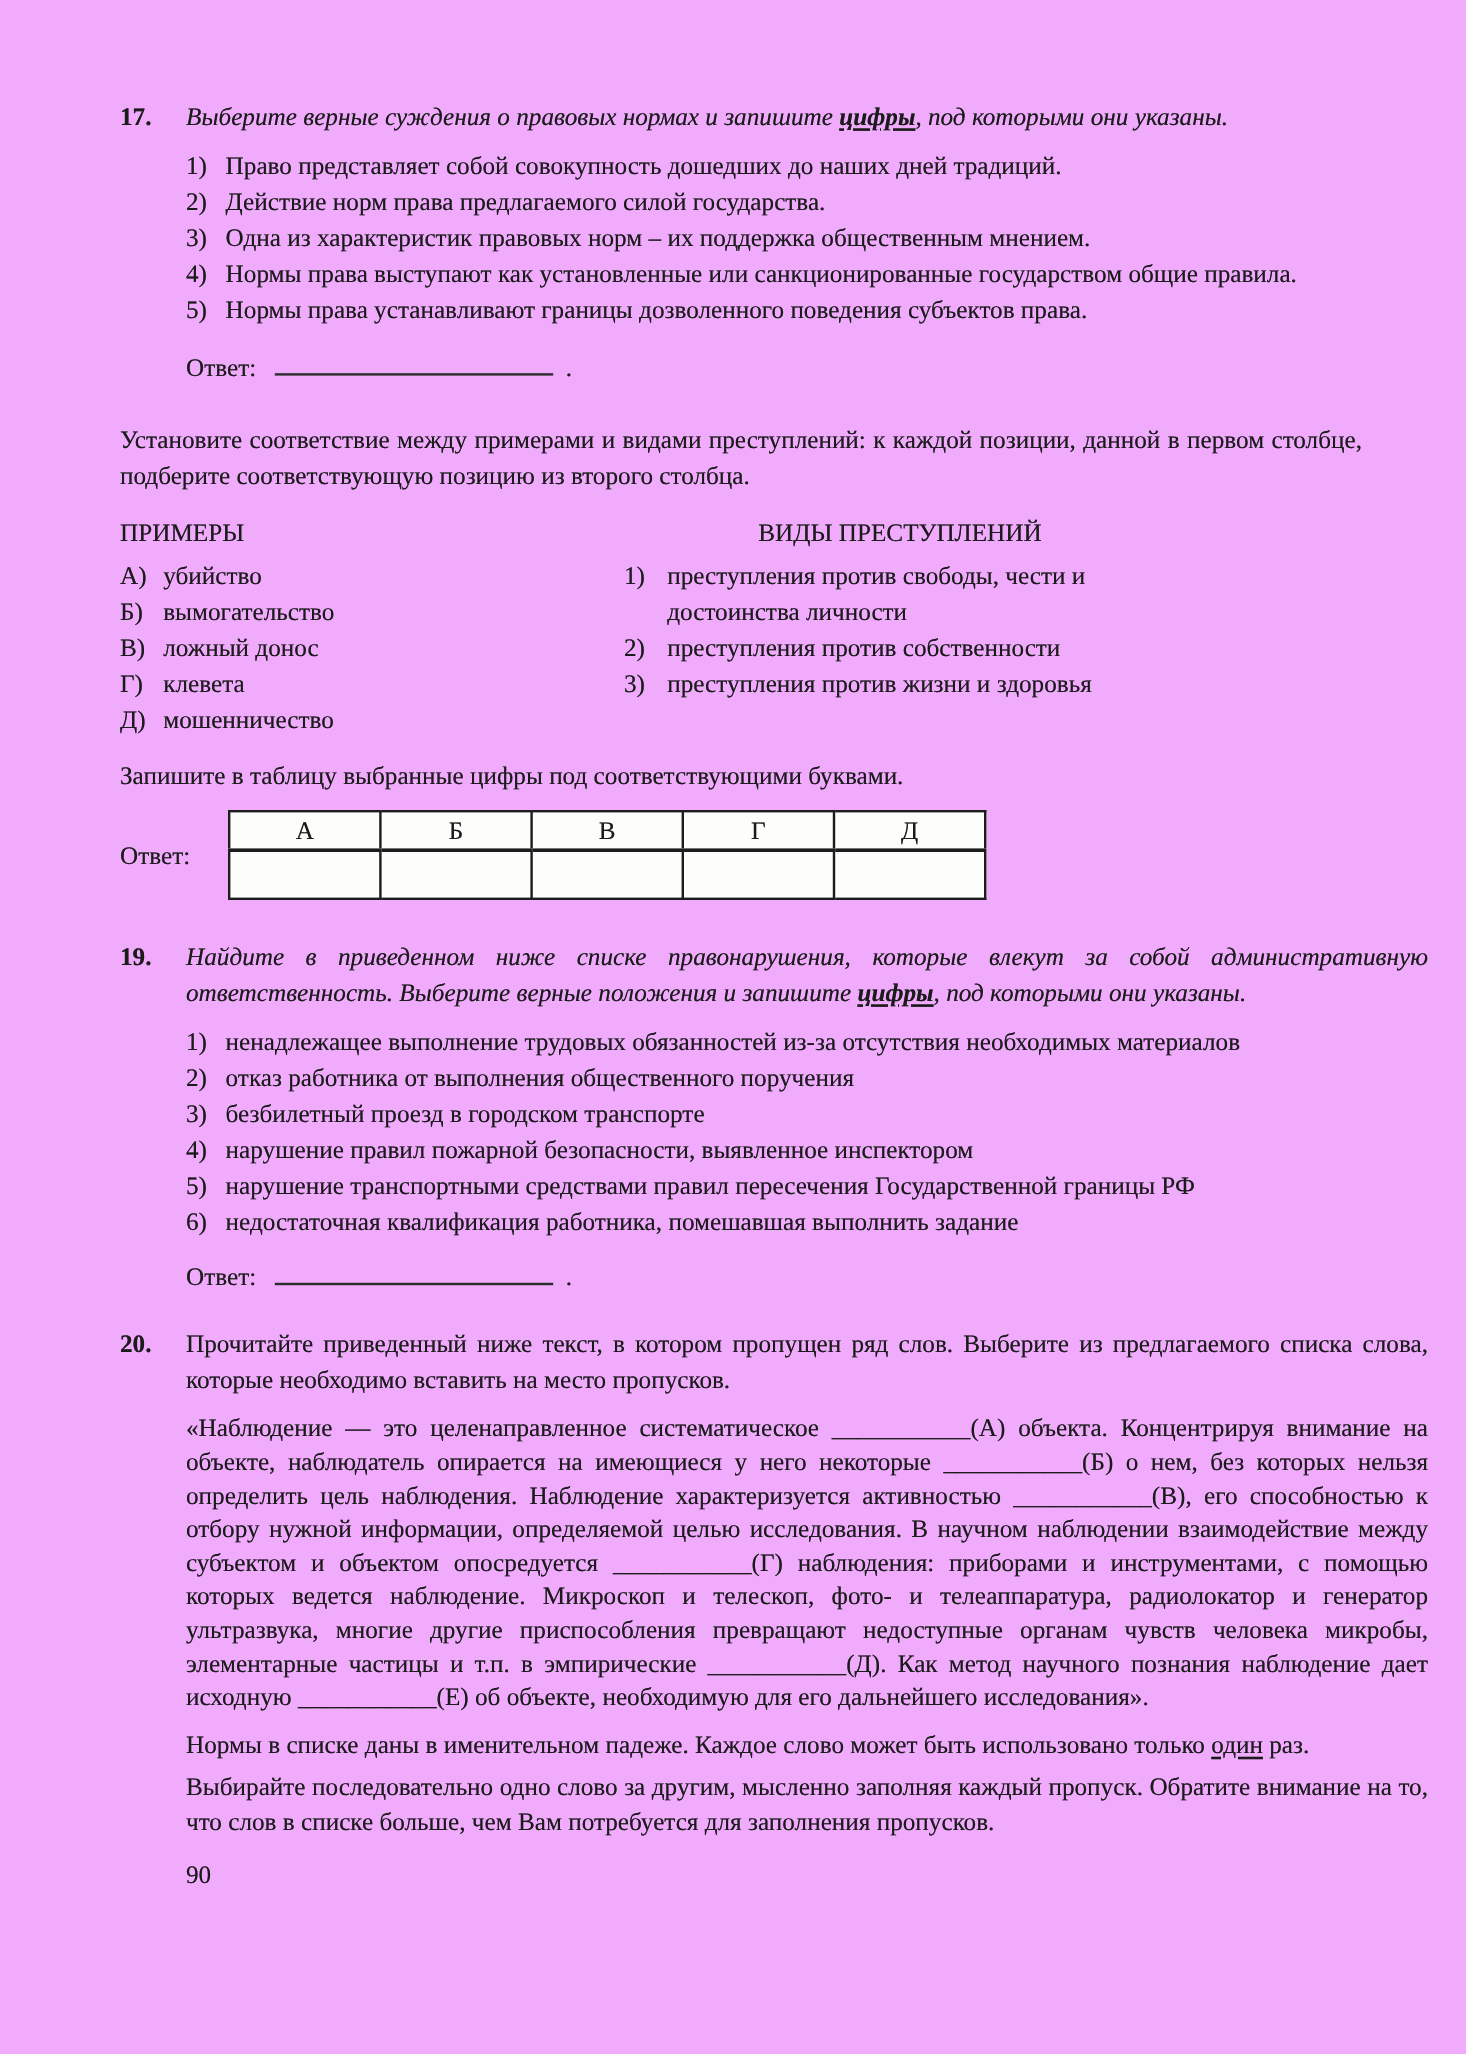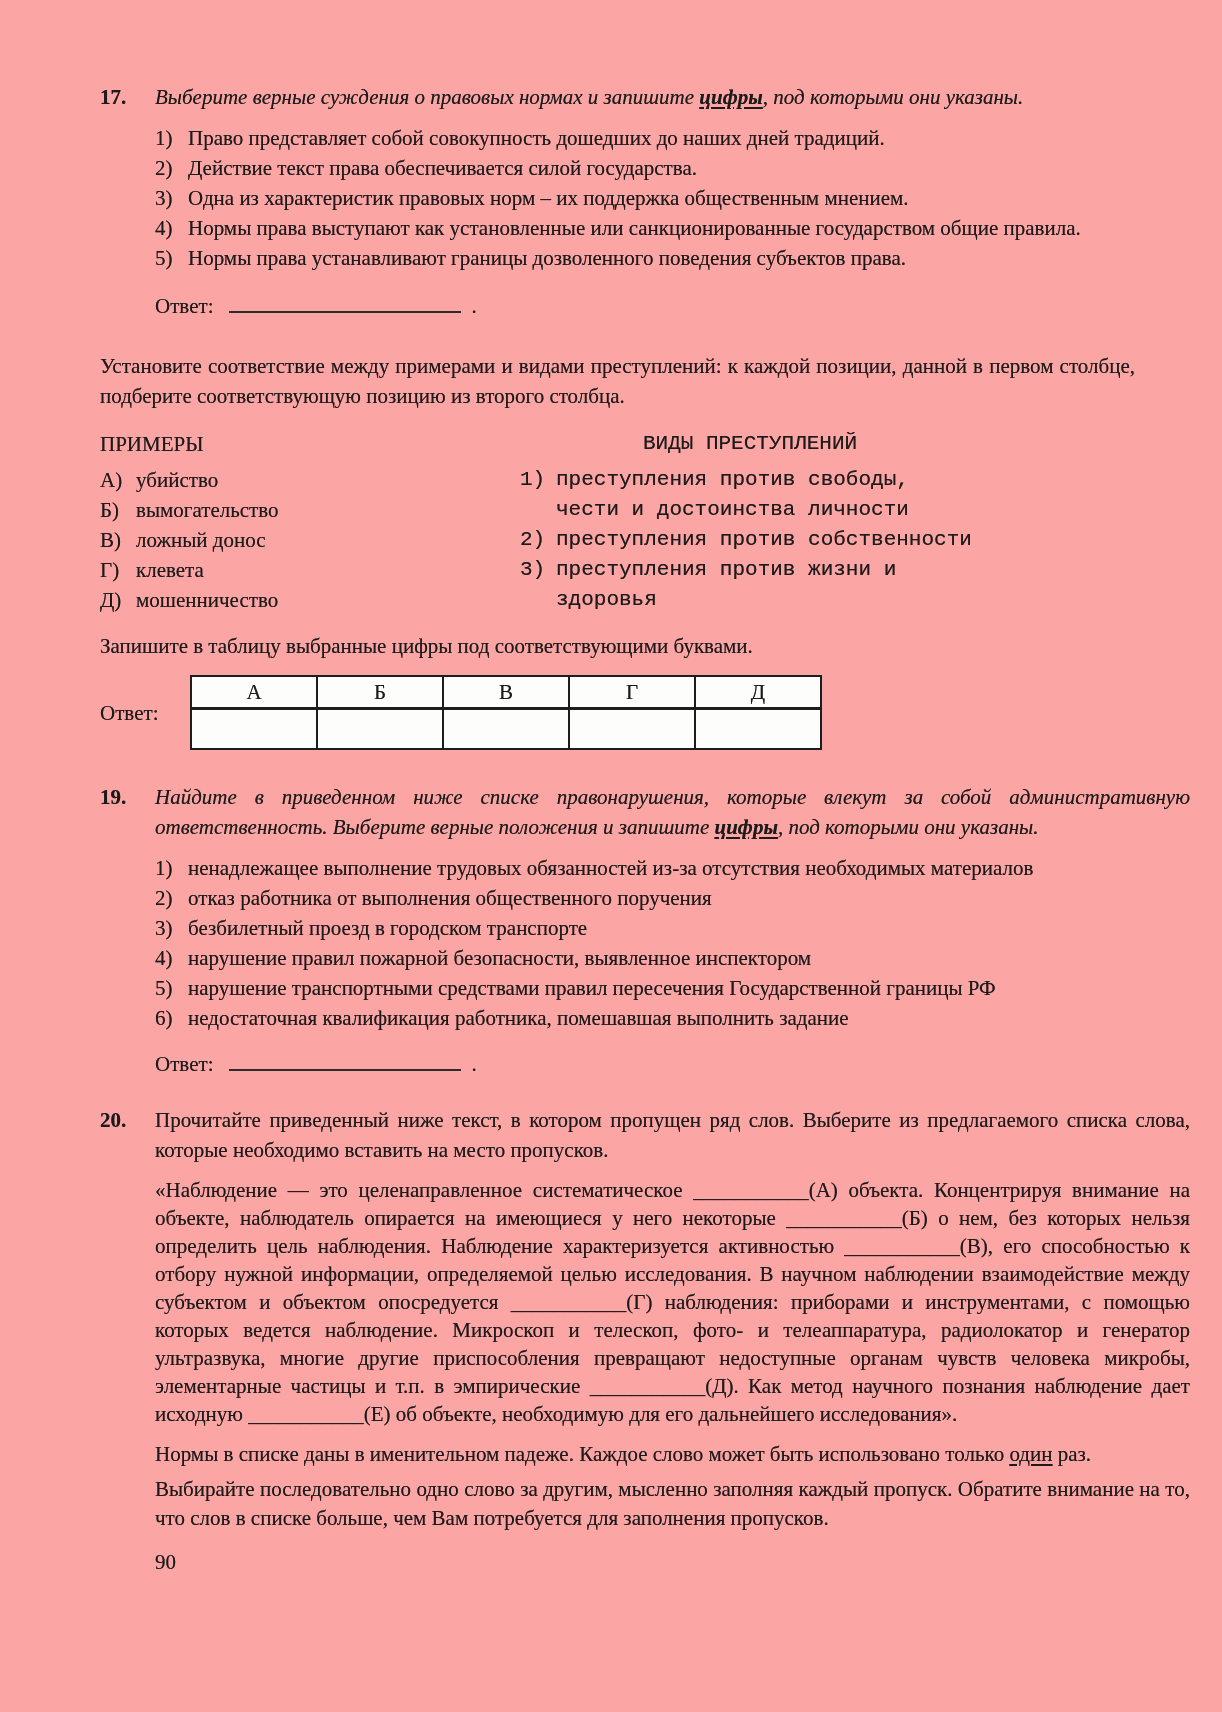--- a/index.html
+++ b/index.html
@@ -1,21 +1,21 @@
 <!DOCTYPE html>
 <html><head>
 <meta charset="utf-8">
 <style>
   html, body { margin: 0; padding: 0; background: #e8e8e8; }
   .page {
     position: relative;
     width: 1222px;
     height: 1712px;
     margin: 0 auto;
-    background: #fca5a5;
+    background: #f0abfc;
     color: #1b1b1b;
     font-family: "Liberation Serif", "DejaVu Serif", serif;
     font-size: 21px;
     line-height: 30px;
     box-sizing: border-box;
     padding: 82px 22px 0 100px;
     text-shadow: 0 0 0.4px rgba(0,0,0,0.55);
     overflow: hidden;
   }
   .question { display: flex; }
@@ -45,21 +45,21 @@
     vertical-align: baseline;
   }
   .q17 .answer-row { margin-top: 18px; }
   .qgap-a { margin-bottom: 30px; }
   .qgap-b { margin-bottom: 32px; }
   .qgap-c { margin-bottom: 26px; }
 
   
   .match-cols { display: flex; margin-top: 18px; }
   .col-left { width: 420px; flex: 0 0 420px; }
-  .col-right { width: 460px; flex: 0 0 460px; font-family: Liberation Mono, monospace; }
+  .col-right { width: 460px; flex: 0 0 460px; }
   .col-header { margin: 0 0 6px 0; }
   .col-right .col-header { text-align: center; }
   .mitem { display: flex; line-height: 30px; }
   .mnum { flex: 0 0 36px; }
   .mtext { flex: 1 1 auto; }
 
   .table-instruction { margin: 16px 0 14px 0; text-align: justify; }
   .table-row { display: flex; align-items: center; }
   .table-row .alabel { width: 90px; flex: 0 0 90px; }
   table.answer-table {
@@ -99,21 +99,21 @@
     <div class="qnum">17.</div>
     <div class="qbody">
       <p class="intro"><span>Выберите верные суждения о правовых нормах и запишите </span><span class="kw">цифры</span><span>, под которыми они указаны.</span></p>
       <div class="olist">
         <div class="oitem">
             <span class="onum">1)</span>
             <span class="otext">Право представляет собой совокупность дошедших до наших дней традиций.</span>
           </div>
         <div class="oitem">
             <span class="onum">2)</span>
-            <span class="otext">Действие текст права обеспечивается силой государства.</span>
+            <span class="otext">Действие норм права предлагаемого силой государства.</span>
           </div>
         <div class="oitem">
             <span class="onum">3)</span>
             <span class="otext">Одна из характеристик правовых норм – их поддержка общественным мнением.</span>
           </div>
         <div class="oitem">
             <span class="onum">4)</span>
             <span class="otext">Нормы права выступают как установленные или санкционированные государством общие правила.</span>
           </div>
         <div class="oitem">

